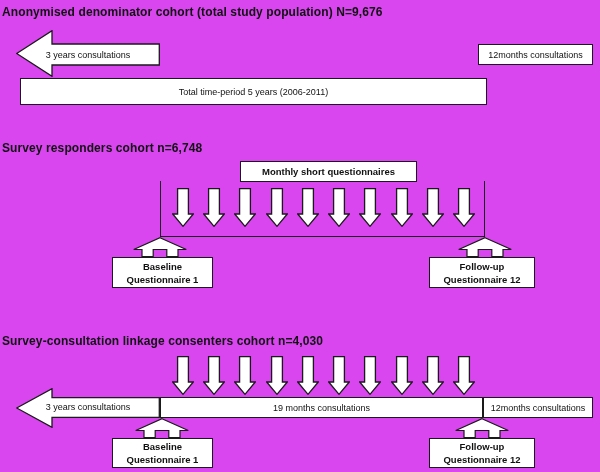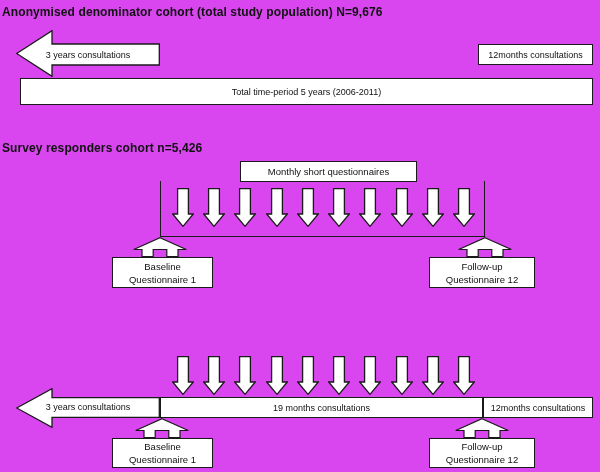--- a/index.html
+++ b/index.html
@@ -12,21 +12,21 @@
     font-family: "Liberation Sans", "DejaVu Sans", sans-serif;
     color: #111;
     overflow: hidden;
   }
   .abs { position: absolute; }
   .flexc { display:flex; align-items:center; justify-content:center; }
   .title { font-weight:bold; font-size:12px; white-space:nowrap; letter-spacing:0.1px; }
   .box { border:1.4px solid var(--ln); background:#fff; box-sizing:border-box; }
   .bbox { border:1.5px solid var(--ln); background:#fff; box-sizing:border-box; font-weight:bold; }
   .small { font-size:9px; line-height:10px; }
-  .bsmall { font-size:9.5px; line-height:13px; font-weight:normal; }
+  .bsmall { font-size:9.5px; line-height:13px; font-weight:bold; }
   .bracket {
     border-left:1.2px solid var(--ln);
     border-right:1.2px solid var(--ln);
     border-bottom:1.2px solid var(--ln);
     box-sizing:border-box;
   }
   .arrowrow { display:flex; justify-content:space-between; }
   svg { display:block; }
 </style>
 </head>
@@ -39,23 +39,23 @@
   <div class="abs" style="left:16px; top:30px;">
     <svg width="144" height="47" viewBox="0 0 144 47">
       <polygon points="0.7,23.5 36,0.7 36,14 143.3,14 143.3,35 36,35 36,46.3" fill="#ffffff" stroke="#1a1a1a" stroke-width="1.3"></polygon>
     </svg>
   </div>
   <div class="abs flexc small" style="left:16px; top:44px; width:144px; height:21px;">3 years consultations</div>
 
 
   <div class="abs flexc box small" style="left:478px; top:44px; width:115px; height:21px;">12months consultations</div>
 
-  <div class="abs flexc box small" style="left:20px; top:78px; width:573px; height:27px;">Total time-period 5 years (2006-2011)</div>
+  <div class="abs flexc box small" style="left:20px; top:78px; width:467px; height:27px;">Total time-period 5 years (2006-2011)</div>
 
-  <div class="abs title" style="left:2px; top:141px;">Survey responders cohort n=5,426</div>
+  <div class="abs title" style="left:2px; top:141px;">Survey responders cohort n=6,748</div>
 
   <div class="abs flexc bbox bsmall" style="left:240px; top:161px; width:177px; height:21px;">Monthly short questionnaires</div>
 
   <div class="abs bracket" style="left:160px; top:181px; width:325px; height:56px;"></div>
 
   <div class="abs arrowrow" style="left:172px; top:188px; width:303px; height:39px;">
   <svg width="22" height="39" viewBox="0 0 22 39">
     <polygon points="5.6,0.7 16.4,0.7 16.4,26 21.3,26 11,38.3 0.7,26 5.6,26" fill="#ffffff" stroke="#1a1a1a" stroke-width="1.3"></polygon>
   </svg>
 
@@ -109,20 +109,21 @@
 
   <div class="abs flexc bbox bsmall" style="left:112px; top:257px; width:101px; height:31px; flex-direction:column;">
     <div>Baseline</div>
     <div>Questionnaire 1</div>
   </div>
   <div class="abs flexc bbox bsmall" style="left:429px; top:257px; width:106px; height:31px; flex-direction:column;">
     <div>Follow-up</div>
     <div>Questionnaire 12</div>
   </div>
 
+  <div class="abs title" style="left:2px; top:334px;">Survey-consultation linkage consenters cohort n=4,030</div>
 
   <div class="abs arrowrow" style="left:172px; top:356px; width:303px; height:39px;">
   <svg width="22" height="39" viewBox="0 0 22 39">
     <polygon points="5.6,0.7 16.4,0.7 16.4,26 21.3,26 11,38.3 0.7,26 5.6,26" fill="#ffffff" stroke="#1a1a1a" stroke-width="1.3"></polygon>
   </svg>
 
   <svg width="22" height="39" viewBox="0 0 22 39">
     <polygon points="5.6,0.7 16.4,0.7 16.4,26 21.3,26 11,38.3 0.7,26 5.6,26" fill="#ffffff" stroke="#1a1a1a" stroke-width="1.3"></polygon>
   </svg>
 

